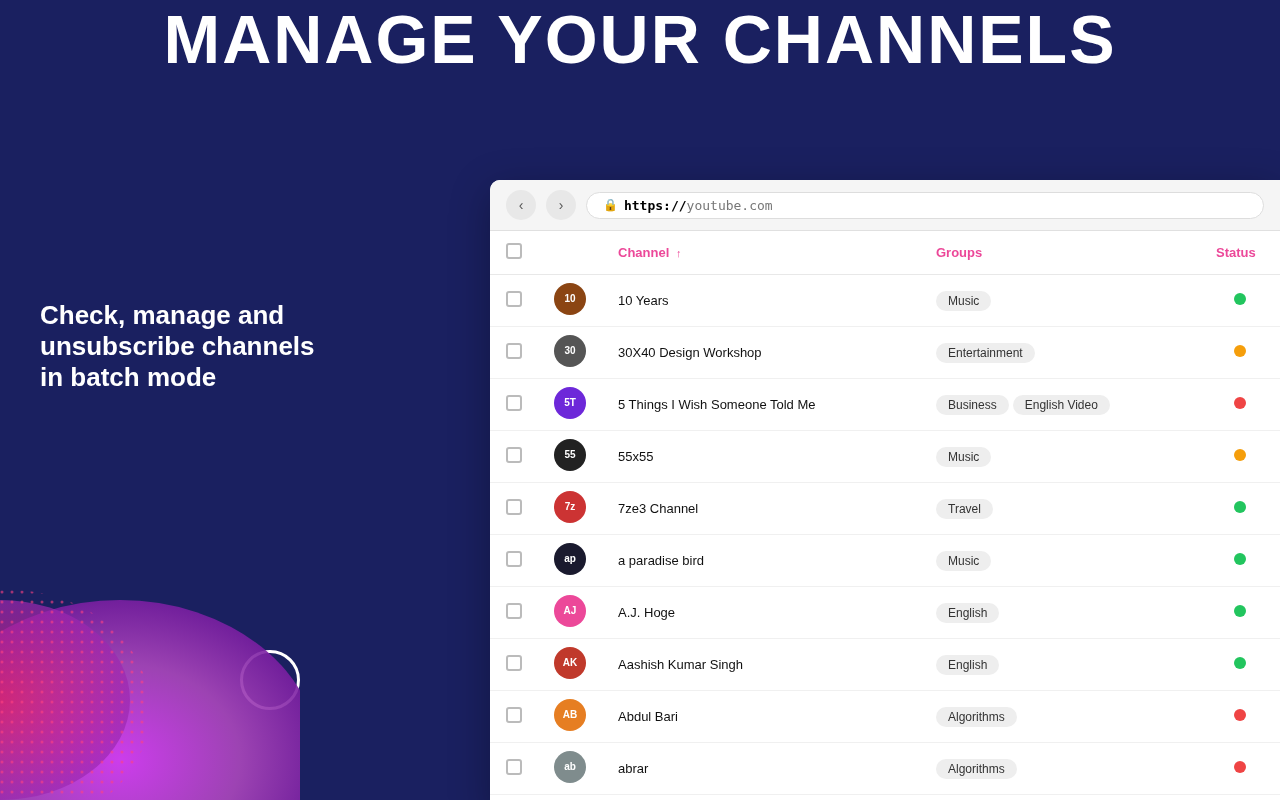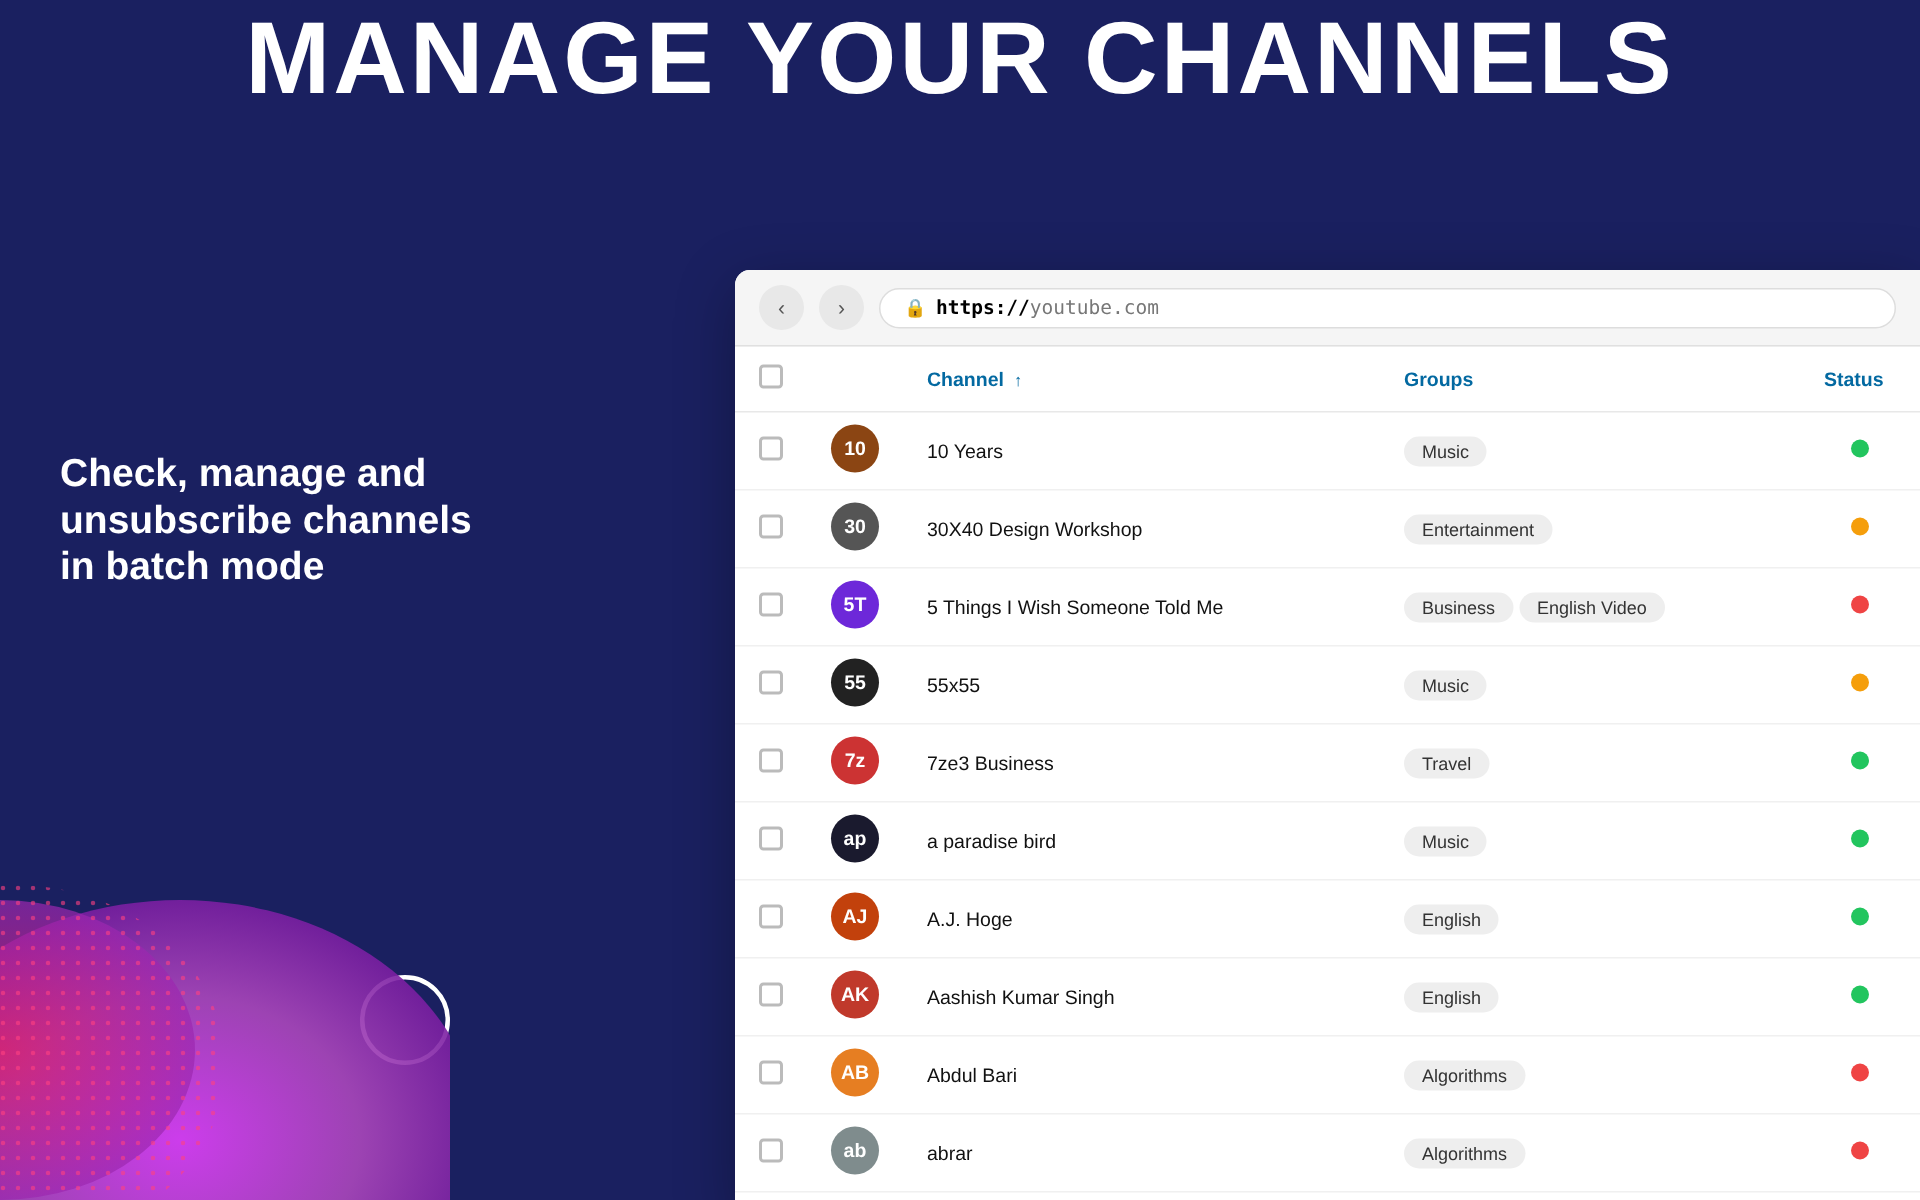--- a/index.html
+++ b/index.html
@@ -131,21 +131,21 @@
 
     .channel-table thead tr {
       border-bottom: 1px solid #e8e8e8;
     }
 
     .channel-table th {
       padding: 12px 16px;
       text-align: left;
       font-size: 13px;
       font-weight: 600;
-      color: #0369a1;
+      color: #ec4899;
     }
 
     .channel-table th.col-check {
       width: 40px;
     }
 
     .channel-table th.col-avatar {
       width: 40px;
     }
 
@@ -187,21 +187,21 @@
       display: inline-block;
       background: #fff;
     }
 
     
     .avatar {
       width: 32px;
       height: 32px;
       border-radius: 50%;
       display: inline-block;
-      font-size: 13px;
+      font-size: 10px;
       font-weight: bold;
       color: #fff;
       text-align: center;
       line-height: 32px;
       overflow: hidden;
     }
 
     
     .tag {
       display: inline-block;
@@ -334,34 +334,34 @@
         <tr>
           <td class="col-check"><span class="cb"></span></td>
           <td><span class="avatar" style="background: rgb(34, 34, 34);">55</span></td>
           <td class="col-channel"><span class="channel-name">55x55</span></td>
           <td class="col-groups"><span class="tag">Music</span></td>
           <td class="col-status"><span class="dot dot-yellow"></span></td>
         </tr>
         <tr>
           <td class="col-check"><span class="cb"></span></td>
           <td><span class="avatar" style="background: rgb(204, 51, 51);">7z</span></td>
-          <td class="col-channel"><span class="channel-name">7ze3 Business</span></td>
+          <td class="col-channel"><span class="channel-name">7ze3 Channel</span></td>
           <td class="col-groups"><span class="tag">Travel</span></td>
           <td class="col-status"><span class="dot dot-green"></span></td>
         </tr>
         <tr>
           <td class="col-check"><span class="cb"></span></td>
           <td><span class="avatar" style="background: rgb(26, 26, 46);">ap</span></td>
           <td class="col-channel"><span class="channel-name">a paradise bird</span></td>
           <td class="col-groups"><span class="tag">Music</span></td>
           <td class="col-status"><span class="dot dot-green"></span></td>
         </tr>
         <tr>
           <td class="col-check"><span class="cb"></span></td>
-          <td><span class="avatar" style="background: #c2410c;">AJ</span></td>
+          <td><span class="avatar" style="background: #ec4899;">AJ</span></td>
           <td class="col-channel"><span class="channel-name">A.J. Hoge</span></td>
           <td class="col-groups"><span class="tag">English</span></td>
           <td class="col-status"><span class="dot dot-green"></span></td>
         </tr>
         <tr>
           <td class="col-check"><span class="cb"></span></td>
           <td><span class="avatar" style="background: rgb(192, 57, 43);">AK</span></td>
           <td class="col-channel"><span class="channel-name">Aashish Kumar Singh</span></td>
           <td class="col-groups"><span class="tag">English</span></td>
           <td class="col-status"><span class="dot dot-green"></span></td>

